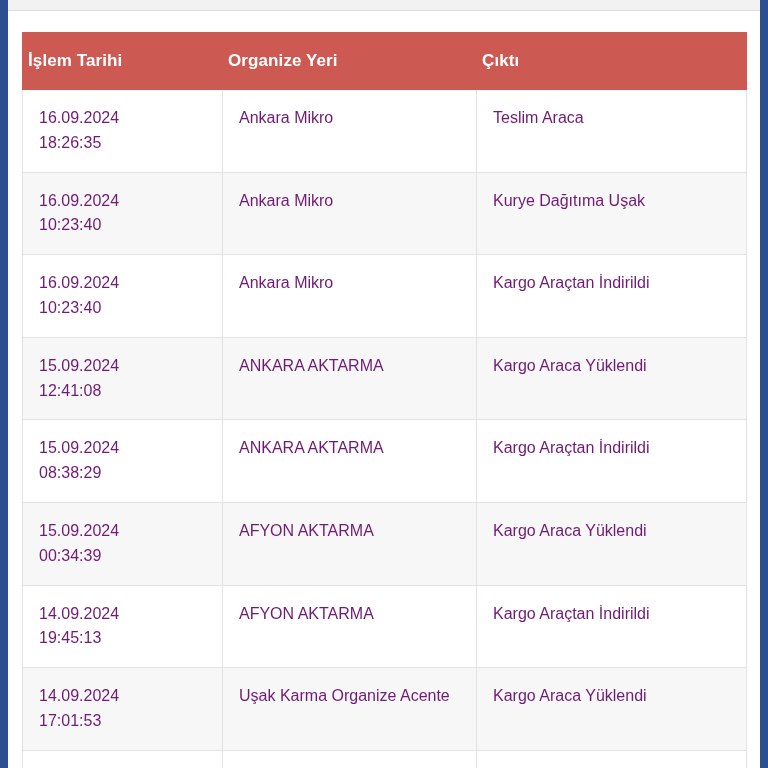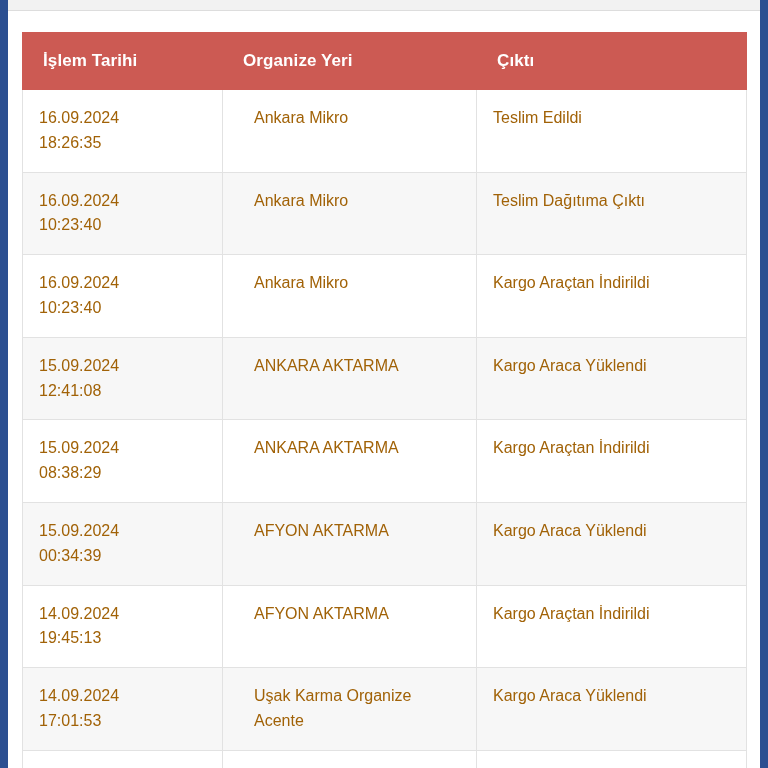--- a/index.html
+++ b/index.html
@@ -46,42 +46,42 @@
     border-collapse: collapse;
     width: 724px;
     table-layout: fixed;
   }
   table.cargo-table th {
     background: #cc5a53;
     color: #ffffff;
     text-align: left;
     font-size: 17px;
     font-weight: bold;
-    padding: 18px 20px;
+    padding: 18px 5px;
     border: 1px solid #cc5a53;
     vertical-align: middle;
     letter-spacing: 0.1px;
   }
   table.cargo-table td {
     font-size: 16px;
-    color: #a16207;
+    color: #701a75;
     padding: 16px 16px;
     border: 1px solid #e2e2e2;
     vertical-align: top;
     line-height: 1.55;
     background: #ffffff;
   }
   table.cargo-table tr.alt td {
     background: #f7f7f7;
   }
   col.c1 { width: 200px; }
   col.c2 { width: 254px; }
   col.c3 { width: 270px; }
   .date-line { display: block; white-space: nowrap; }
-  .place { display: block; margin-left: 15px; }
+  .place { display: block; }
 </style>
 </head>
 <body>
 
 <div class="page">
   <div class="content-frame">
     <div class="top-strip"></div>
 
     <div class="table-wrap">
       <table class="cargo-table">
@@ -99,31 +99,31 @@
         </thead>
         <tbody>
           <tr>
             <td>
               <span class="date-line">16.09.2024</span>
               <span class="date-line">18:26:35</span>
             </td>
             <td>
               <span class="place">Ankara Mikro</span>
             </td>
-            <td>Teslim Edildi</td>
+            <td>Teslim Araca</td>
           </tr>
           <tr class="alt">
             <td>
               <span class="date-line">16.09.2024</span>
               <span class="date-line">10:23:40</span>
             </td>
             <td>
               <span class="place">Ankara Mikro</span>
             </td>
-            <td>Teslim Dağıtıma Çıktı</td>
+            <td>Kurye Dağıtıma Uşak</td>
           </tr>
           <tr>
             <td>
               <span class="date-line">16.09.2024</span>
               <span class="date-line">10:23:40</span>
             </td>
             <td>
               <span class="place">Ankara Mikro</span>
             </td>
             <td>Kargo Araçtan İndirildi</td>

